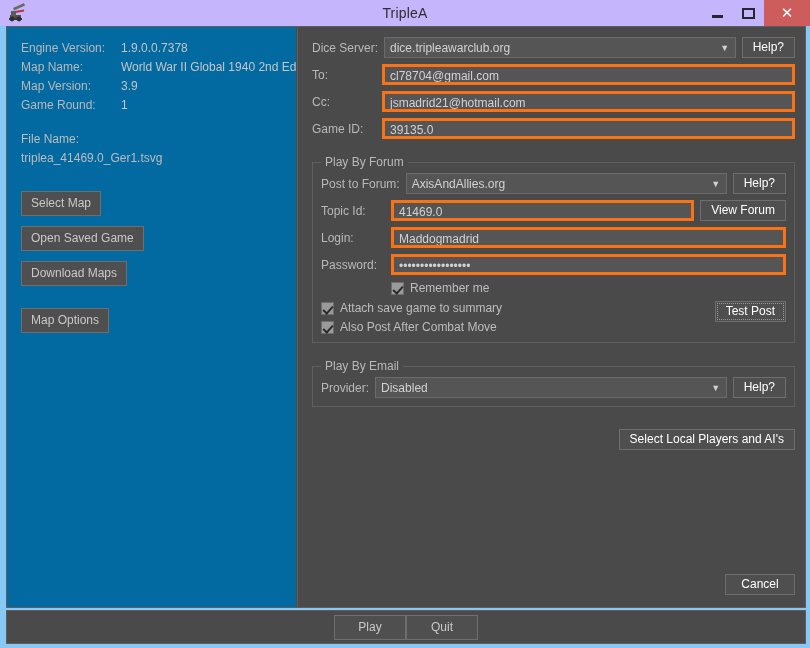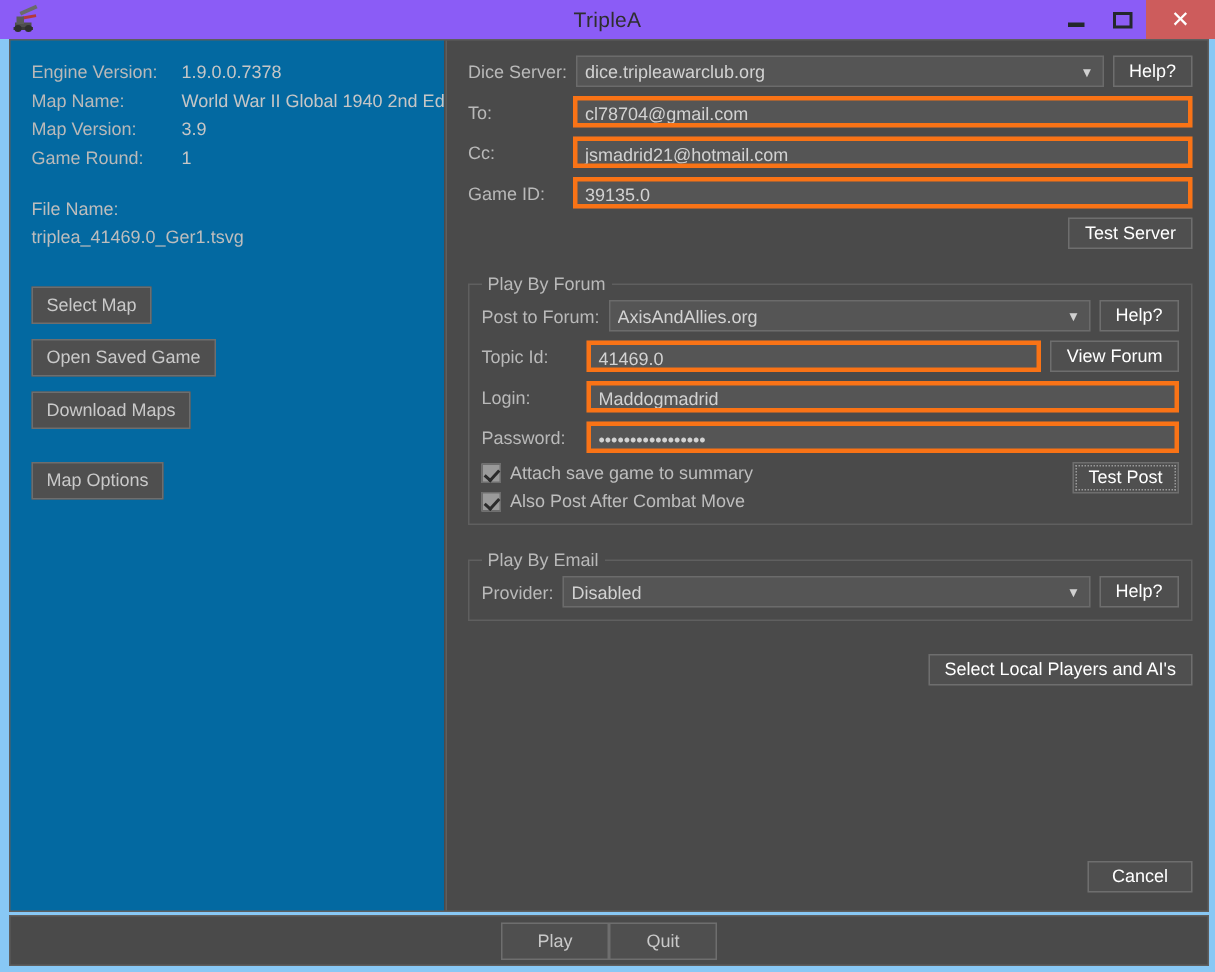--- a/index.html
+++ b/index.html
@@ -14,21 +14,21 @@
   .window {
     width: 810px; height: 648px;
     background: #88c8f5;
     display: flex; flex-direction: column;
     position: relative;
   }
 
   
   .titlebar {
     height: 26px; flex: 0 0 26px;
-    background: #8b5cf6;
+    background: #c4b5fd;
     display: flex; align-items: center;
     position: relative;
   }
   .app-icon {
     width: 22px; height: 22px;
     margin-left: 6px;
     position: relative;
     flex: 0 0 22px;
   }
   .app-icon svg { display: block; }
@@ -309,23 +309,20 @@
         <div class="form-row">
           <div class="fld-label lbl-w70">Cc:</div>
           <div class="input">jsmadrid21@hotmail.com</div>
         </div>
 
         <div class="form-row">
           <div class="fld-label lbl-w70">Game ID:</div>
           <div class="input">39135.0</div>
         </div>
 
-        <div class="row-right">
-          <button class="btn-sm">Test Server</button>
-        </div>
 
         <fieldset>
           <legend>Play By Forum</legend>
 
           <div class="form-row">
             <div class="fld-label">Post to Forum:</div>
             <div class="combo">
               <span class="val">AxisAndAllies.org</span>
               <span class="arrow">▼</span>
             </div>
@@ -341,20 +338,24 @@
           <div class="form-row">
             <div class="fld-label lbl-w70">Login:</div>
             <div class="input">Maddogmadrid</div>
           </div>
 
           <div class="form-row">
             <div class="fld-label lbl-w70">Password:</div>
             <div class="input">•••••••••••••••••</div>
           </div>
 
+          <div class="cb-row" style="margin-left:70px;">
+            <span class="cbox checked"></span>
+            <span>Remember me</span>
+          </div>
 
           <div style="display:flex;align-items:flex-start;margin-top:6px;">
             <div style="flex:1 1 auto;">
               <div class="cb-row" style="margin-top:0;">
                 <span class="cbox checked"></span>
                 <span>Attach save game to summary</span>
               </div>
               <div class="cb-row">
                 <span class="cbox checked"></span>
                 <span>Also Post After Combat Move</span>

